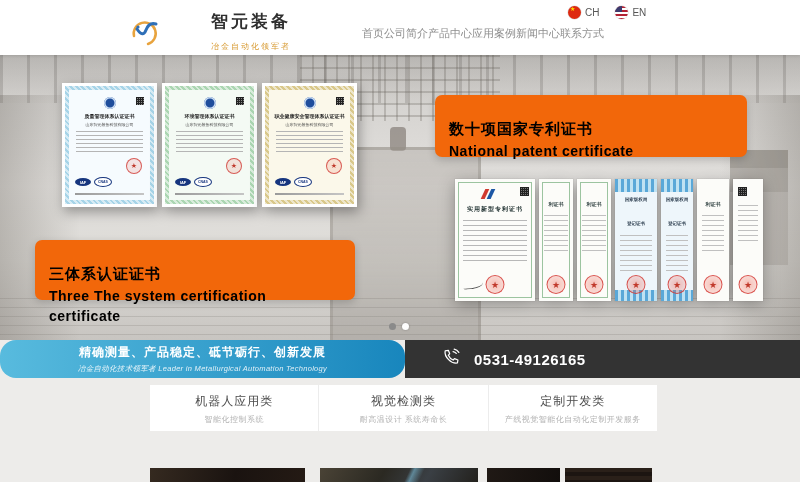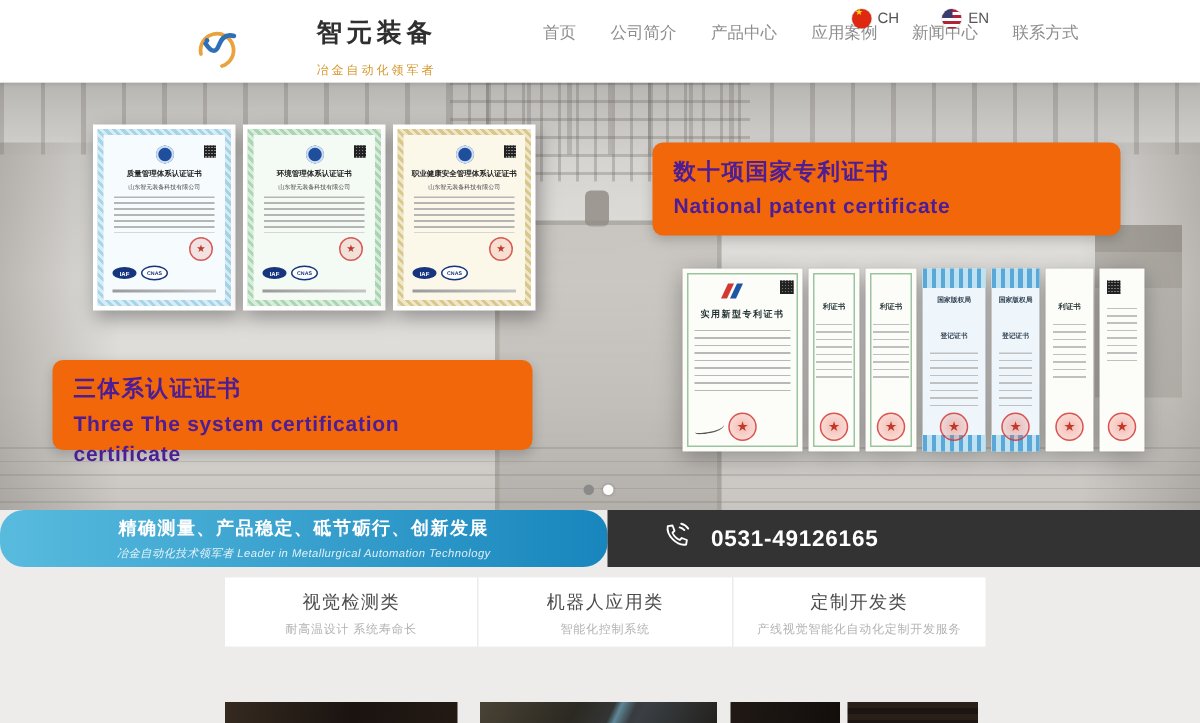--- a/index.html
+++ b/index.html
@@ -9,23 +9,23 @@
     background:#edecea;
   }
   
   .header{position:absolute;top:0;left:0;width:800px;height:55px;background:#fff;z-index:30;
     box-shadow:0 1px 3px rgba(0,0,0,.12);}
   .logo{position:absolute;left:128px;top:12px;display:flex;align-items:center;gap:43px;}
   .logo svg{display:block;}
   .logo-text{margin-left:6px;}
   .logo-title{font-size:17px;font-weight:bold;color:#2f2f2f;letter-spacing:3px;line-height:19px;}
   .logo-sub{font-size:8px;color:#d7992f;letter-spacing:2px;margin-top:10px;}
-  .nav{position:absolute;left:362px;top:0;height:43px;display:flex;align-items:center;gap:23px;}
+  .nav{position:absolute;left:362px;top:12px;height:43px;display:flex;align-items:center;}
   .nav-item{font-size:11px;color:#8d8d8d;cursor:pointer;white-space:nowrap;}
-  .lang{position:absolute;left:568px;top:6px;display:flex;gap:29px;align-items:center;}
+  .lang{position:absolute;left:568px;top:6px;display:flex;gap:16px;align-items:center;}
   .lang-item{display:flex;align-items:center;gap:4px;font-size:10px;color:#555;cursor:pointer;}
   .flag{width:13px;height:13px;border-radius:50%;position:relative;overflow:hidden;box-shadow:0 0 0 .5px rgba(0,0,0,.15);}
   .flag-cn{background:#de2910;}
   .flag-cn::after{content:"★";position:absolute;left:2px;top:-1px;font-size:6px;color:#ffde00;}
   .flag-us{background:repeating-linear-gradient(180deg,#b22234 0 2px,#fff 2px 4px);}
   .flag-us::after{content:"";position:absolute;left:0;top:0;width:7px;height:6px;background:#3c3b6e;}
 
   
   .hero{position:absolute;top:55px;left:0;width:800px;height:285px;overflow:hidden;
     background:linear-gradient(180deg,#b7b5b2 0%,#d5d3d0 16%,#e3e1de 46%,#dcdad6 72%,#c8c5c1 100%);}
@@ -77,22 +77,22 @@
     display:flex;align-items:center;justify-content:center;font-size:7px;color:#c0392b;}
   .cert-badges{position:absolute;left:6px;bottom:13px;display:flex;gap:3px;align-items:center;}
   .badge-iaf{width:16px;height:8px;border-radius:50%;background:#16357e;color:#fff;
     font-size:4px;font-weight:bold;display:flex;align-items:center;justify-content:center;}
   .badge-cnas{width:16px;height:8px;border-radius:50%;border:1px solid #16357e;color:#16357e;
     font-size:3.5px;font-weight:bold;display:flex;align-items:center;justify-content:center;background:#fff;}
   .cert-foot{position:absolute;left:6px;right:6px;bottom:5px;height:2px;
     background:linear-gradient(90deg,#9a9a9a,#c5c5c5);}
 
   
-  .banner{position:absolute;background:#f2670a;border-radius:7px;color:#4c1d95;z-index:6;
-    box-shadow:0 3px 8px rgba(0,0,0,.18);padding:10px 14px;box-sizing:border-box;}
+  .banner{position:absolute;background:#f2670a;border-radius:7px;color:#000000;z-index:6;
+    box-shadow:0 3px 8px rgba(0,0,0,.18);padding:24px 14px;box-sizing:border-box;}
   .banner-right{left:435px;top:40px;width:312px;height:62px;}
   .banner-left{left:35px;top:185px;width:320px;height:60px;}
   .banner .b-title{font-size:15px;font-weight:bold;letter-spacing:1px;line-height:20px;}
   .banner .b-sub{font-size:14px;font-weight:bold;letter-spacing:.5px;line-height:20px;margin-top:2px;}
 
   
   .patents{position:absolute;left:455px;top:124px;width:322px;height:122px;display:flex;gap:4px;z-index:5;
     filter:drop-shadow(0 4px 8px rgba(0,0,0,.3));}
   .patent{position:relative;height:100%;background:#fcfcf9;box-shadow:0 0 0 .5px rgba(0,0,0,.08);}
   .patent.green::before{content:"";position:absolute;inset:3px;border:1px solid #9cc4a0;}
@@ -335,26 +335,26 @@
         <path d="M14.5 5.5c1.4.3 2.8 1.1 3.8 2.2"></path>
         <path d="M15.8 2.6c2.2.5 4.3 1.9 5.6 3.9"></path>
       </svg>
     </span>
     <span class="phone-num">0531-49126165</span>
   </div>
 </div>
 
 <div class="categories">
   <div class="cat">
+    <div class="cat-title">机器人应用类</div>
+    <div class="cat-sub">智能化控制系统</div>
+  </div>
+  <div class="cat">
     <div class="cat-title">视觉检测类</div>
     <div class="cat-sub">耐高温设计 系统寿命长</div>
-  </div>
-  <div class="cat">
-    <div class="cat-title">机器人应用类</div>
-    <div class="cat-sub">智能化控制系统</div>
   </div>
   <div class="cat">
     <div class="cat-title">定制开发类</div>
     <div class="cat-sub">产线视觉智能化自动化定制开发服务</div>
   </div>
 </div>
 
 <div class="photo photo-1"></div>
 <div class="photo photo-2"></div>
 <div class="photo photo-3"></div>

